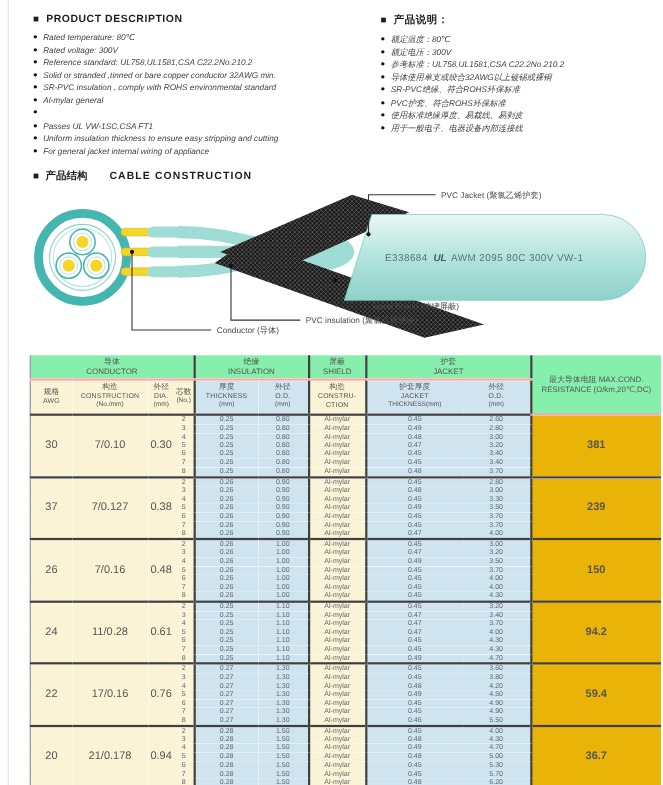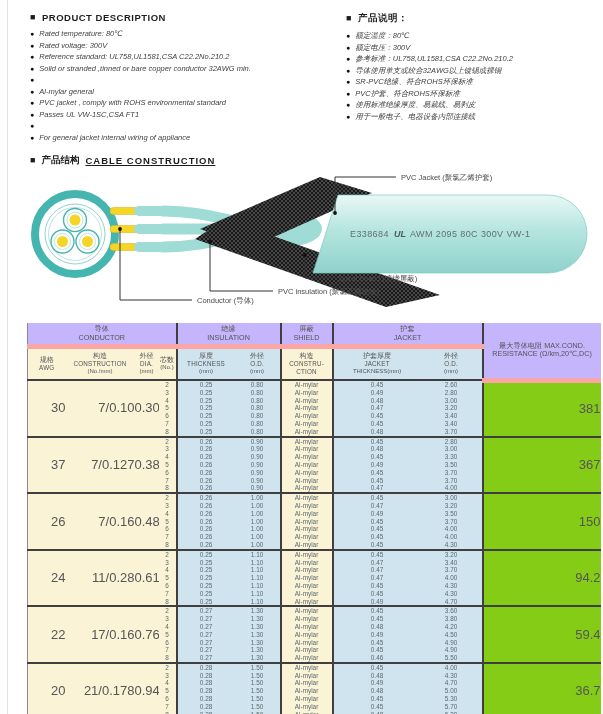--- a/index.html
+++ b/index.html
@@ -18,39 +18,39 @@
   .top{display:flex; padding:12px 4px 0 30px; height:152px;}
   .col-en{width:302px;}
   .col-cn{flex:1; padding-left:14px;}
   .sec-title{display:flex; align-items:center; gap:6px; font-size:9.5px; font-weight:bold; color:#1d1d1d; letter-spacing:.5px;}
   .sq{display:inline-block; font-size:9px; line-height:9px; color:#1d1d1d;}
   ul.spec{list-style:none; margin-top:5px;font-style:italic;}
   ul.spec li{display:flex; gap:5px; font-size:7.5px; line-height:11.5px; color:#3f3f3f; white-space:nowrap;}
   ul.spec li .blt{font-size:7px; line-height:11.5px; color:#111;}
   
   .sec2-title{display:flex; align-items:center; gap:6px; margin:2px 0 0 30px; font-size:9.5px; font-weight:bold; color:#1d1d1d;}
-  .sec2-title .en{letter-spacing:1px;text-decoration:underline;}
+  .sec2-title .en{margin-left:14px; letter-spacing:1px;}
   .diagram{display:block; margin-left:20px;}
   
   table.tbl{border-collapse:collapse; table-layout:fixed; width:573px; margin:8px 0 0 27px; color:#555;}
   .tbl th,.tbl td{text-align:center; vertical-align:middle; font-weight:normal; overflow:hidden;}
   .y{background:var(--cream);}
   .b{background:var(--blue);}
   .w{background:#fff;}
   .bL{border-left:2px solid var(--border-dark);}
   .eL{border-left:1px solid #888;}
-  tr.ghead th{background:#c4b5fd; border-bottom:5px solid #fca5a5; padding:2px 0 2px; font-size:7.2px; line-height:8.5px; color:#555;}
+  tr.ghead th{background:#86efac; border-bottom:2px solid #fca5a5; padding:2px 0 2px; font-size:7.2px; line-height:8.5px; color:#555;}
   tr.shead th{border-bottom:2px solid var(--border-dark); padding:3px 0 4px;}
   tr.shead .cn{font-size:7px; line-height:8px; display:block;}
   tr.shead .en{font-size:6.3px; line-height:7.5px; display:block; letter-spacing:.2px;}
   tr.shead .un{font-size:6px; line-height:7px; display:block;}
   tbody.grp{border-bottom:2px solid var(--border-dark);}
   tbody.grp td{font-size:6.4px; line-height:7.8px; height:7.8px; padding:0; color:#5d6a70;}
-  tbody.grp td.big{font-size:13px; color:#555;text-align:right;}
-  tbody.grp td.res{background:#84cc16;}
+  tbody.grp td.big{font-size:10px; color:#555;}
+  tbody.grp td.res{background:#eab308;font-weight:bold;}
 </style>
 </head>
 <body>
 
 <div class="scan-edge"></div>
 
 <div class="top">
   <div class="col-en">
     <div class="sec-title">
       <span class="sq">■</span>
@@ -68,35 +68,36 @@
         <li>
           <span class="blt">●</span>
           <span>Reference standard: UL758,UL1581,CSA C22.2No.210.2</span>
         </li>
         <li>
           <span class="blt">●</span>
           <span>Solid or stranded ,tinned or bare copper conductor 32AWG min.</span>
         </li>
         <li>
           <span class="blt">●</span>
+          <span>SR-PVC insulation , comply with ROHS environmental standard</span>
         </li>
         <li>
           <span class="blt">●</span>
           <span>Al-mylar general</span>
         </li>
         <li>
           <span class="blt">●</span>
-          <span>PVC jacket , comply with ROHS environmental standard</span>
         </li>
         <li>
           <span class="blt">●</span>
           <span>Passes UL VW-1SC,CSA FT1</span>
         </li>
         <li>
           <span class="blt">●</span>
+          <span>Uniform insulation thickness to ensure easy stripping and cutting</span>
         </li>
         <li>
           <span class="blt">●</span>
           <span>For general jacket internal wiring of appliance</span>
         </li>
       </ul>
   </div>
   <div class="col-cn">
     <div class="sec-title">
       <span class="sq">■</span>
@@ -377,21 +378,21 @@
       <tr>
         <td class="y big eL" rowspan="7">37</td>
         <td class="y big" rowspan="7">7/0.127</td>
         <td class="y big" rowspan="7">0.38</td>
         <td class="y">2</td>
         <td class="b bL">0.26</td>
         <td class="b">0.90</td>
         <td class="y bL">Al-mylar</td>
         <td class="b bL">0.45</td>
         <td class="b">2.80</td>
-        <td class="res big bL" rowspan="7">367</td>
+        <td class="res big bL" rowspan="7">239</td>
       </tr>
       <tr>
         <td class="y">3</td>
         <td class="b bL">0.26</td>
         <td class="b">0.90</td>
         <td class="y bL">Al-mylar</td>
         <td class="b bL">0.48</td>
         <td class="b">3.00</td>
       </tr>
       <tr>

